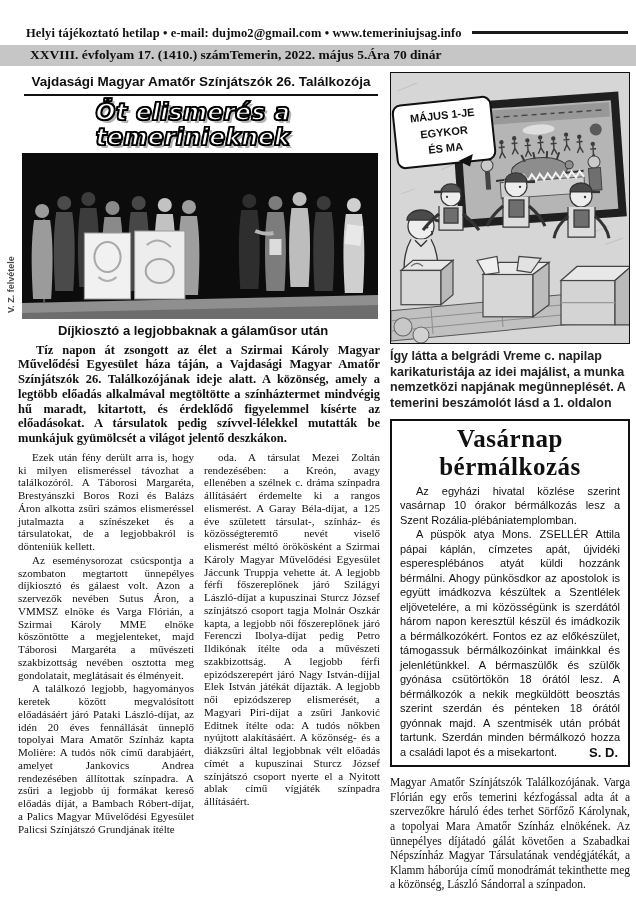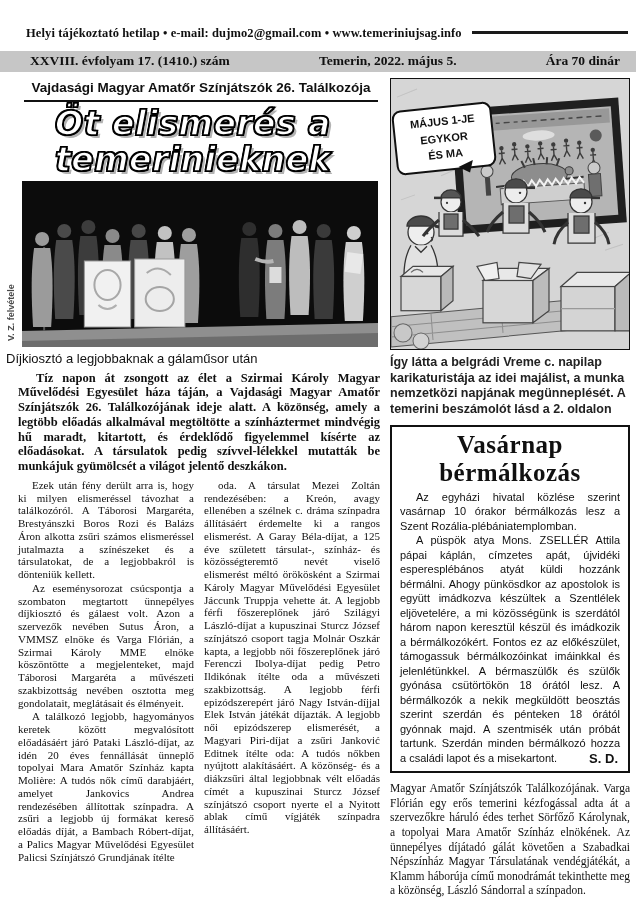--- a/index.html
+++ b/index.html
@@ -8,42 +8,42 @@
   .page { position:relative; width:636px; height:903px; background:#fff; overflow:hidden; }
 
   
   .tagline-row { display:flex; align-items:center; padding:26px 8px 0 26px;justify-content:flex-end; }
   .tagline { font-weight:bold; font-size:12.5px; white-space:nowrap; letter-spacing:.1px; }
   .tagline-rule { flex:1; height:2.5px; background:#1a1a1a; margin-left:10px; margin-top:-2px; }
   .masthead { position:relative; z-index:3; text-align:center; font-weight:bold;
               font-size:62px; line-height:56px; height:58px; letter-spacing:2px;
               white-space:nowrap; text-shadow:2px 2px 2px #aaa; margin-top:4px; }
   .info-bar { position:relative; z-index:1; background:#c6c6c6; display:flex;
-              justify-content:space-between; align-items:center; padding:2px 16px 3px 30px;
-              font-weight:bold; font-size:13.5px; margin-top:10px; }
+              justify-content:flex-start; align-items:center; padding:2px 16px 3px 30px;
+              font-weight:bold; font-size:13.5px; margin-top:4px; }
 
   
   .content { display:flex; gap:10px; padding:6px 6px 0 6px; }
   .left-sec { width:374px; }
   .right-sec { width:240px; }
 
   
   .kicker { font-family:"Liberation Sans",sans-serif; font-weight:bold; font-size:13.5px;
             text-align:center; margin:2px 2px 0 18px; padding-bottom:5px; border-bottom:2px solid #111; }
   .outline-text { color:#fff; font-family:"DejaVu Sans",sans-serif; font-weight:bold; font-style:italic;
             -webkit-text-stroke:1.6px #000;
             text-shadow:-1px -1px 0 #000, 1px -1px 0 #000, -1px 1px 0 #000, 1px 1px 0 #000, 3px 3px 0 #b3b3b3; }
-  .headline { text-align:center; font-size:33px; line-height:1.1; margin:4px 0 2px; letter-spacing:.5px; }
+  .headline { text-align:center; font-size:23px; line-height:1.1; margin:4px 0 2px; letter-spacing:.5px; }
   .subhead { text-align:center; font-weight:bold; font-style:italic; font-size:19.5px; line-height:1.18; margin:2px 0 6px; }
   .photo-row { position:relative; padding-left:16px; }
   .photo-credit { position:absolute; left:10px; bottom:6px; transform:rotate(-90deg);
             transform-origin:left bottom; font-family:"Liberation Sans",sans-serif;
             font-size:9px; font-weight:bold; color:#4a4a4a; white-space:nowrap; }
   .stage-photo { display:block; width:356px; height:166px; }
-  .caption { text-align:left; font-family:"Liberation Sans",sans-serif; font-weight:normal;
+  .caption { text-align:center; font-family:"Liberation Sans",sans-serif; font-weight:bold;
             font-size:13px; margin:4px 0 5px; }
   .lead { font-weight:bold; font-size:12.5px; line-height:1.18; text-align:justify;
             text-indent:18px; padding-left:12px; }
   .cols { display:flex; gap:10px; margin-top:5px; padding-left:12px; }
   .col { flex:1; font-size:11px; line-height:1.16; text-align:justify; }
   .col p { margin:0 0 1px; text-indent:14px; }
 
   
   .majalis { position:relative; z-index:2; text-align:center; font-size:31px; line-height:1;
              margin-bottom:-11px; letter-spacing:1px; }
@@ -245,21 +245,21 @@
           <circle cx="12" cy="252" r="9" fill="#c8c8c8" stroke="#666"></circle>
           <circle cx="30" cy="260" r="8" fill="#d2d2d2" stroke="#666"></circle>
         </svg>
         <div class="bubble">
           <div>MÁJUS 1-JE</div>
           <div>EGYKOR</div>
           <div>ÉS MA</div>
         </div>
       </div>
 
-      <div class="cartoon-caption">Így látta a belgrádi Vreme c. napilap karikaturistája az idei majálist, a munka nemzetközi napjának megünneplését. A temerini beszámolót lásd a 2. oldalon</div>
+      <div class="cartoon-caption">Így látta a belgrádi Vreme c. napilap karikaturistája az idei majálist, a munka nemzetközi napjának megünneplését. A temerini beszámolót lásd a 1. oldalon</div>
 
       <div class="sermon-box">
         <div class="sermon-title">Vasárnap bérmálkozás</div>
         <p>Az egyházi hivatal közlése szerint vasárnap 10 órakor bérmálkozás lesz a Szent Rozália-plébániatemplomban.</p>
         <p>A püspök atya Mons. ZSELLÉR Attila pápai káplán, címzetes apát, újvidéki esperesplébános atyát küldi hozzánk bérmálni. Ahogy pünkösdkor az apostolok is együtt imádkozva készültek a Szentlélek eljövetelére, a mi közösségünk is szerdától három napon keresztül készül és imádkozik a bérmálkozókért. Fontos ez az előkészület, támogassuk bérmálkozóinkat imáinkkal és jelenlétünkkel. A bérmaszülők és szülők gyónása csütörtökön 18 órától lesz. A bérmálkozók a nekik megküldött beosztás szerint szerdán és pénteken 18 órától gyónnak majd. A szentmisék után próbát tartunk. Szerdán minden bérmálkozó hozza a családi lapot és a misekartont.</p>
         <div class="sermon-sig">S. D.</div>
       </div>
 
       <div class="continuation">Magyar Amatőr Színjátszók Találkozójának. Varga Flórián egy erős temerini kézfogással adta át a szervezőkre háruló édes terhet Sörfőző Károlynak, a topolyai Mara Amatőr Színház elnökének. Az ünnepélyes díjátadó gálát követően a Szabadkai Népszínház Magyar Társulatának vendégjátékát, a Klamm háborúja című monodrámát tekinthette meg a közönség, László Sándorral a színpadon.</div>
 

